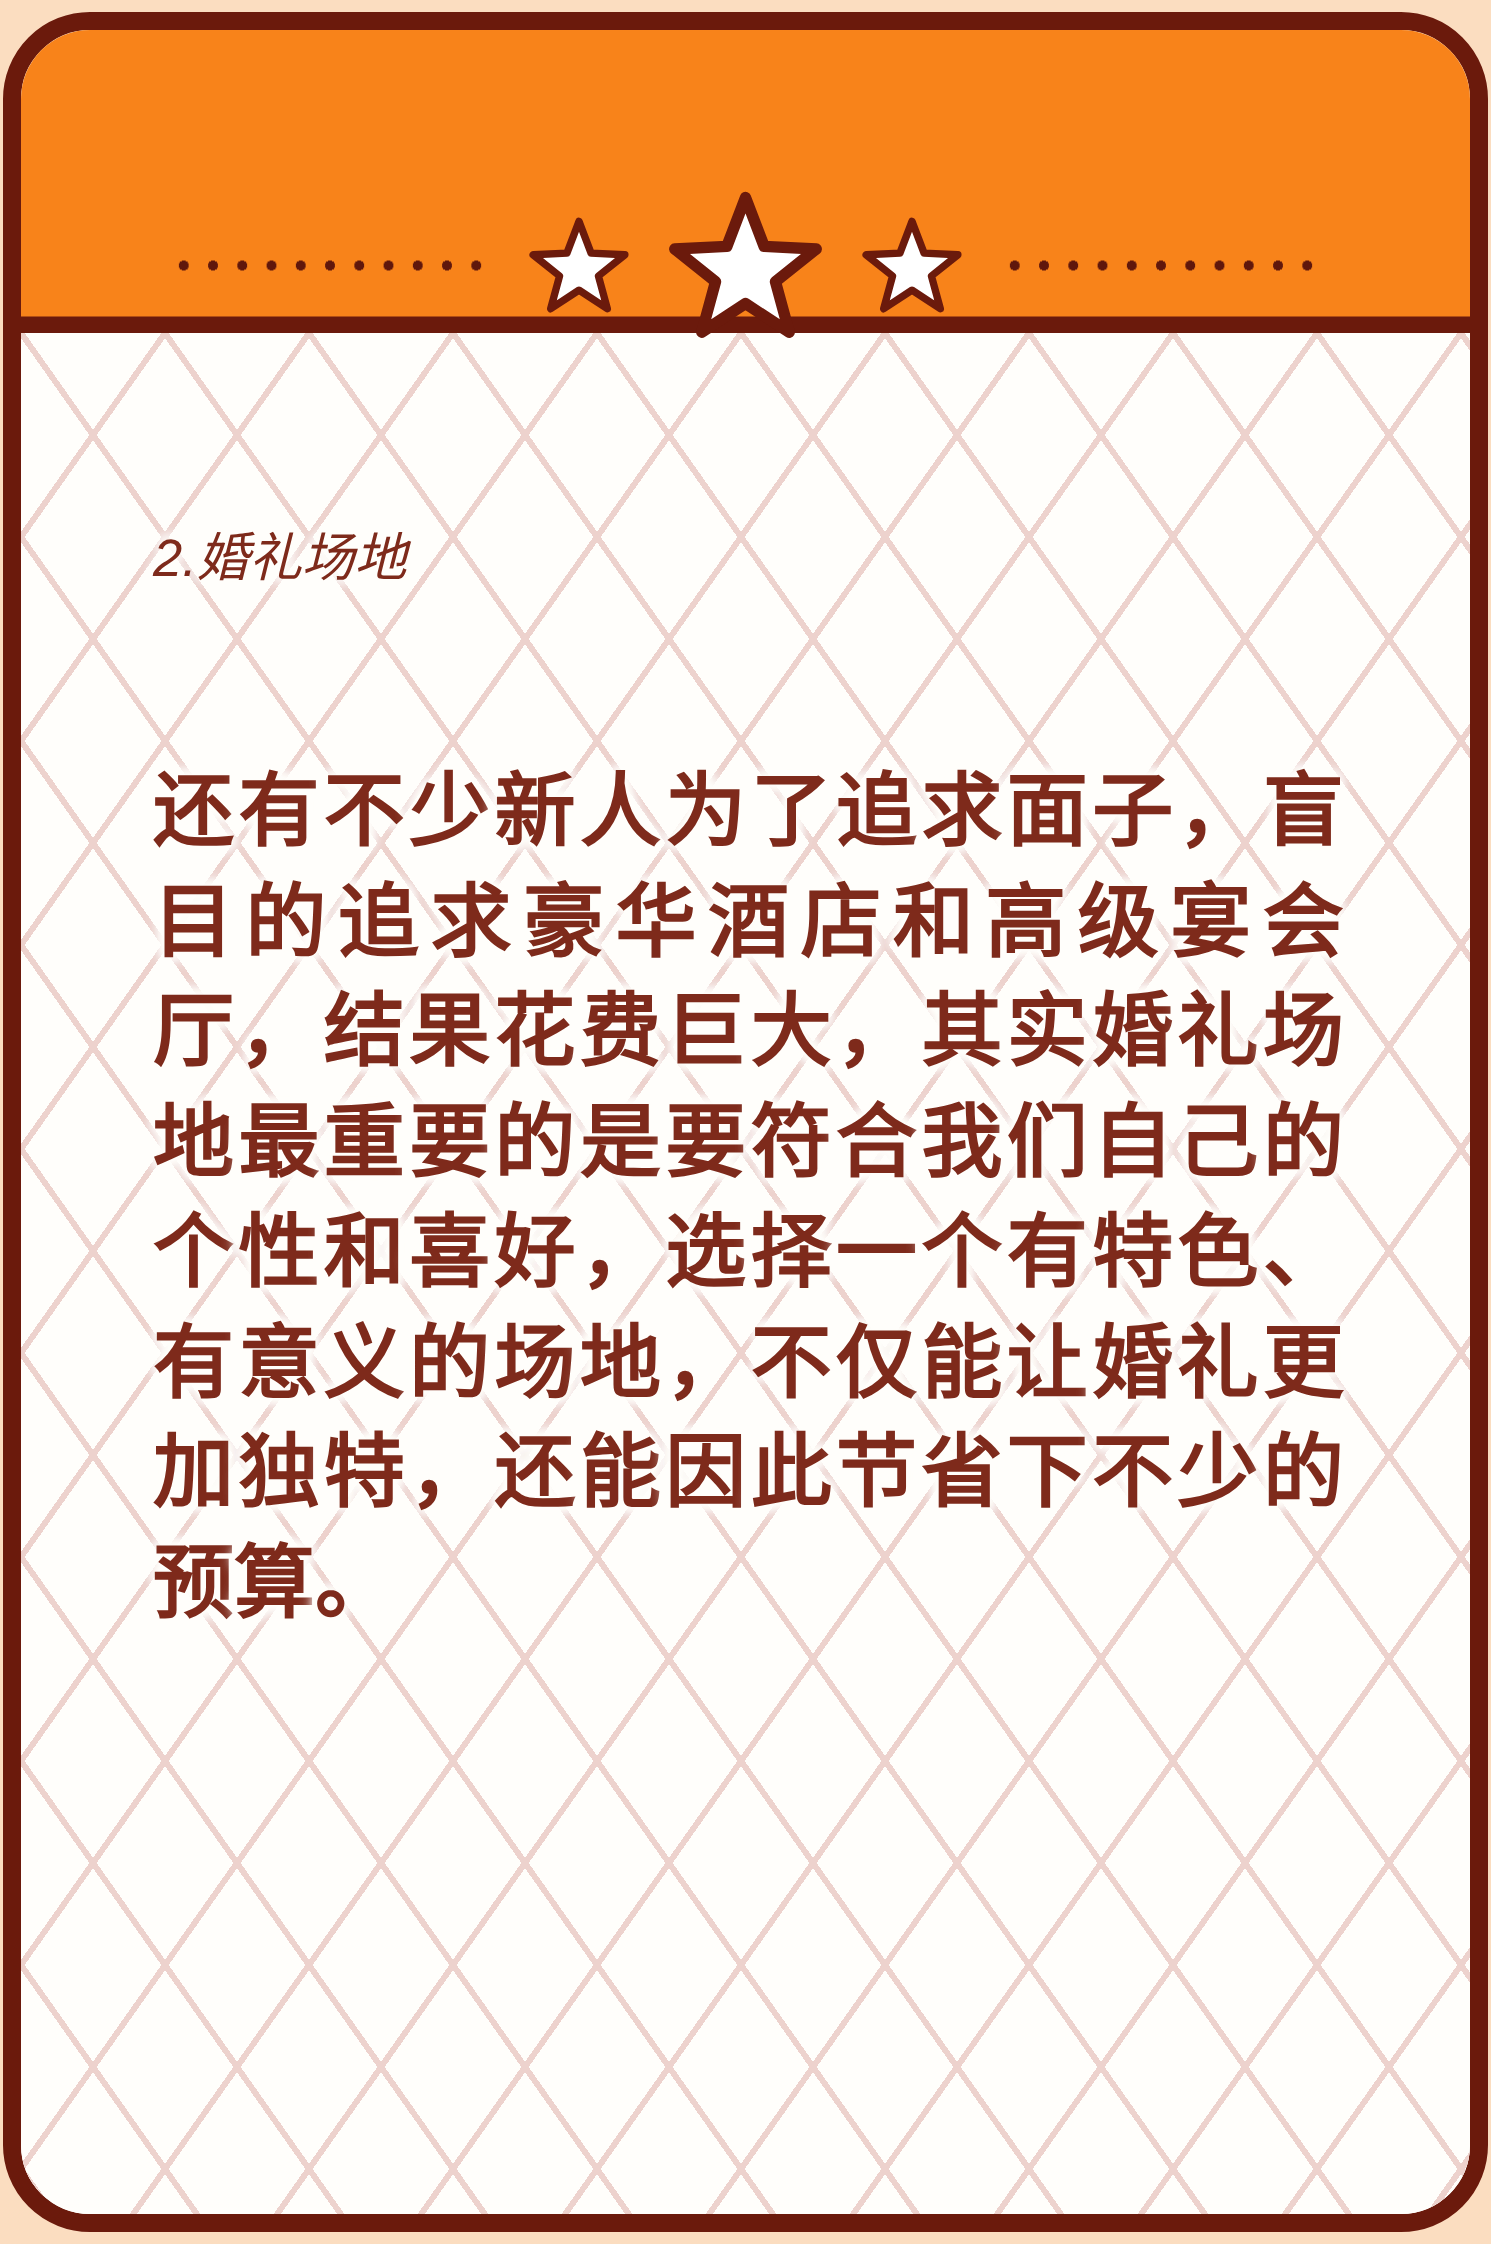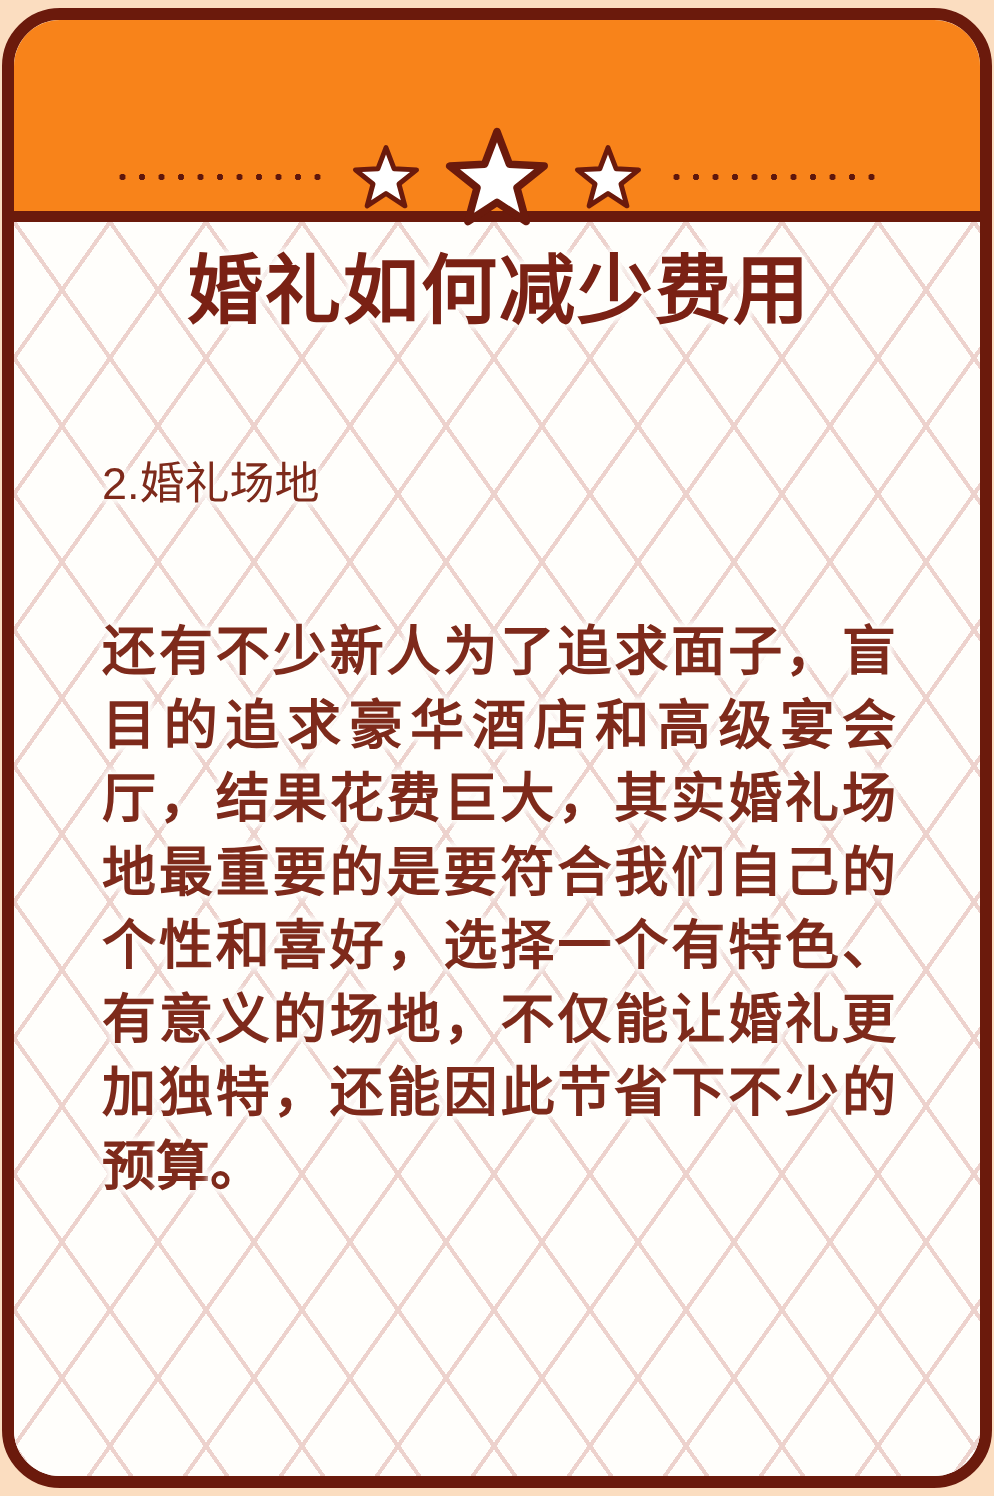--- a/index.html
+++ b/index.html
@@ -83,25 +83,26 @@
     font-size: 76px;
     line-height: 85px;
     font-weight: 900;
     letter-spacing: 2px;
     text-align: center;
     color: var(--c-title_text);
     text-shadow: var(--halo);
   }
   .section-heading {
     margin-top: 122px;
-    font-size: 45px;
+    font-size: 35px;
     line-height: 58px;
     font-weight: 400;
     color: var(--c-body_text);
     text-shadow: var(--halo);
+    font-style: italic;
   }
   .para { margin-top: 97px; }
   .jline {
     display: flex;
     justify-content: space-between;
     align-items: center;
     height: 73.5px;
     font-size: 54px;
     font-weight: 600;
     color: var(--c-body_text);
@@ -131,21 +132,20 @@
         <div class="star-sm">
           <svg viewBox="0 0 100 100" aria-hidden="true">
             <polygon points="50,8 61.5,38.2 93.7,39.8 68.5,60 77,91.2 50,73.5 23,91.2 31.5,60 6.3,39.8 38.5,38.2" fill="#FFFFFF" stroke="#6B1A0C" stroke-width="7" stroke-linejoin="round"></polygon>
           </svg>
         </div>
         <div class="dotted-line"></div>
       </div>
     </div>
 
     <div class="body">
-      <h1 class="title">婚礼如何减少费用</h1>
       <h2 class="section-heading">2.婚礼场地</h2>
       <div class="para">
           <div class="jline">
             <span>还</span>
             <span>有</span>
             <span>不</span>
             <span>少</span>
             <span>新</span>
             <span>人</span>
             <span>为</span>

